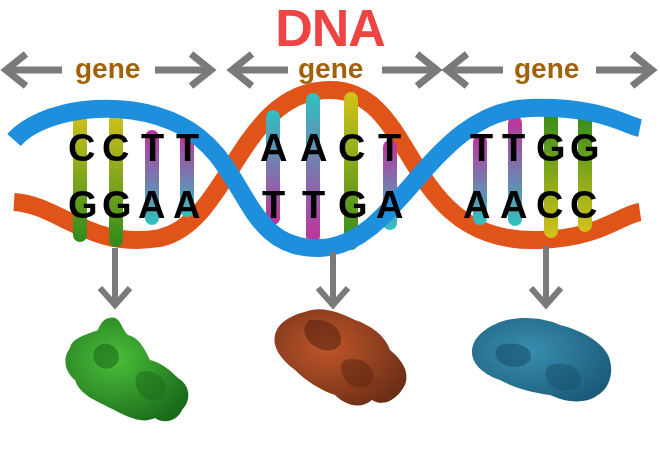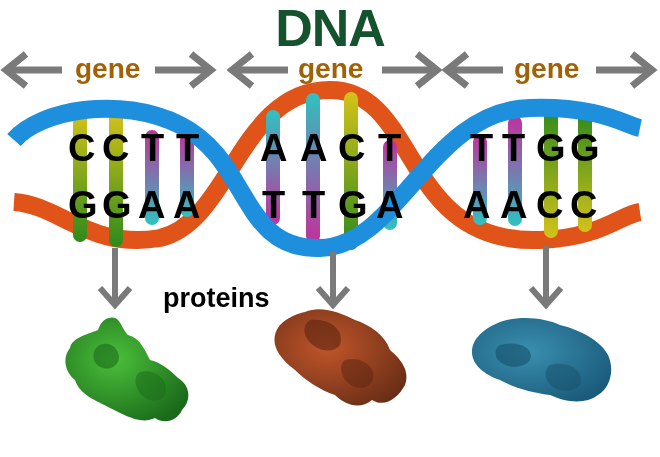--- a/index.html
+++ b/index.html
@@ -1,18 +1,18 @@
 <!DOCTYPE html>
 <html><head>
 <meta charset="utf-8">
 <style>
   html, body { margin: 0; padding: 0; background: #ffffff; }
   body { width: 660px; height: 457px; overflow: hidden; position: relative; font-family: "Liberation Sans", sans-serif; }
   #stage { position: absolute; left: 0; top: 0; width: 660px; height: 457px; }
-  .title { position: absolute; left: 0; width: 660px; top: 0; text-align: center; font-weight: bold; font-size: 52px; line-height: 56px; color: #14532d; letter-spacing: -1px; }
+  .title { position: absolute; left: 0; width: 660px; top: 0; text-align: center; font-weight: bold; font-size: 52px; line-height: 56px; color: #ef4444; letter-spacing: -1px; }
   .gene-label { position: absolute; top: 54px; font-weight: bold; font-size: 28px; line-height: 30px; color: #a16207; }
   .base { position: absolute; font-weight: bold; font-size: 38px; line-height: 38px; color: #000; }
   .proteins-label { position: absolute; left: 163px; top: 283px; font-weight: bold; font-size: 27px; color: #000; }
 </style>
 </head>
 <body>
 
 <div id="stage">
   <svg width="660" height="457" viewBox="0 0 660 457">
     <defs>
@@ -147,14 +147,13 @@
   
   <div class="base" style="left:470px;top:129px;">T</div>
   <div class="base" style="left:502px;top:129px;">T</div>
   <div class="base" style="left:536px;top:129px;">G</div>
   <div class="base" style="left:570px;top:129px;">G</div>
   <div class="base" style="left:463px;top:186px;">A</div>
   <div class="base" style="left:500px;top:186px;">A</div>
   <div class="base" style="left:536px;top:186px;">C</div>
   <div class="base" style="left:570px;top:186px;">C</div>
 
-  <div class="proteins-label">proteins</div>
 </div>
 
 </body></html>

